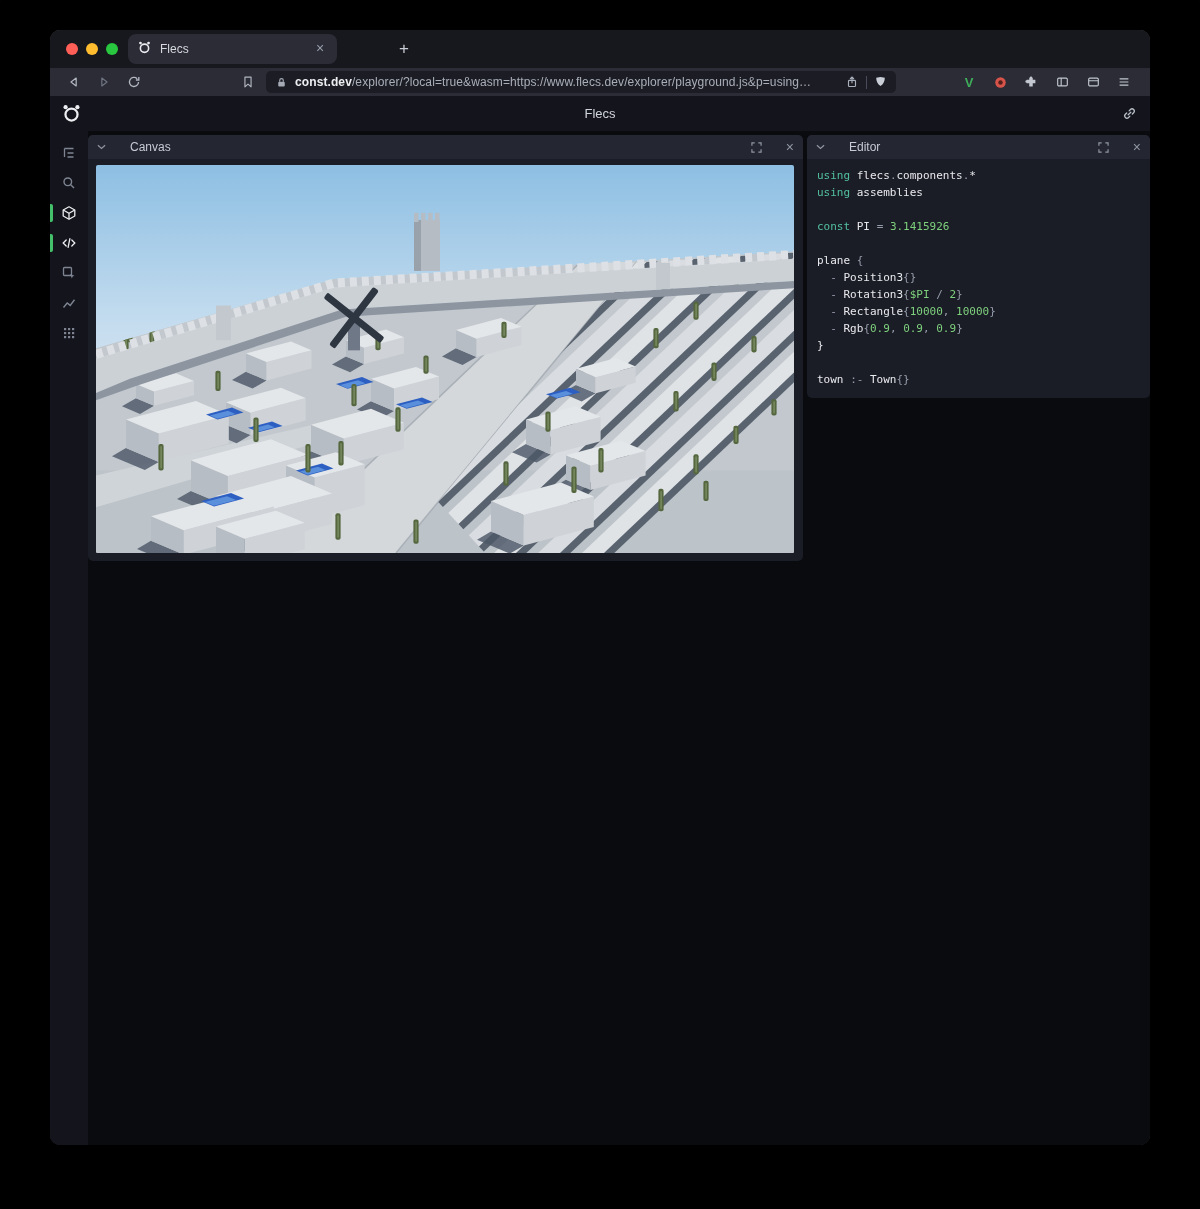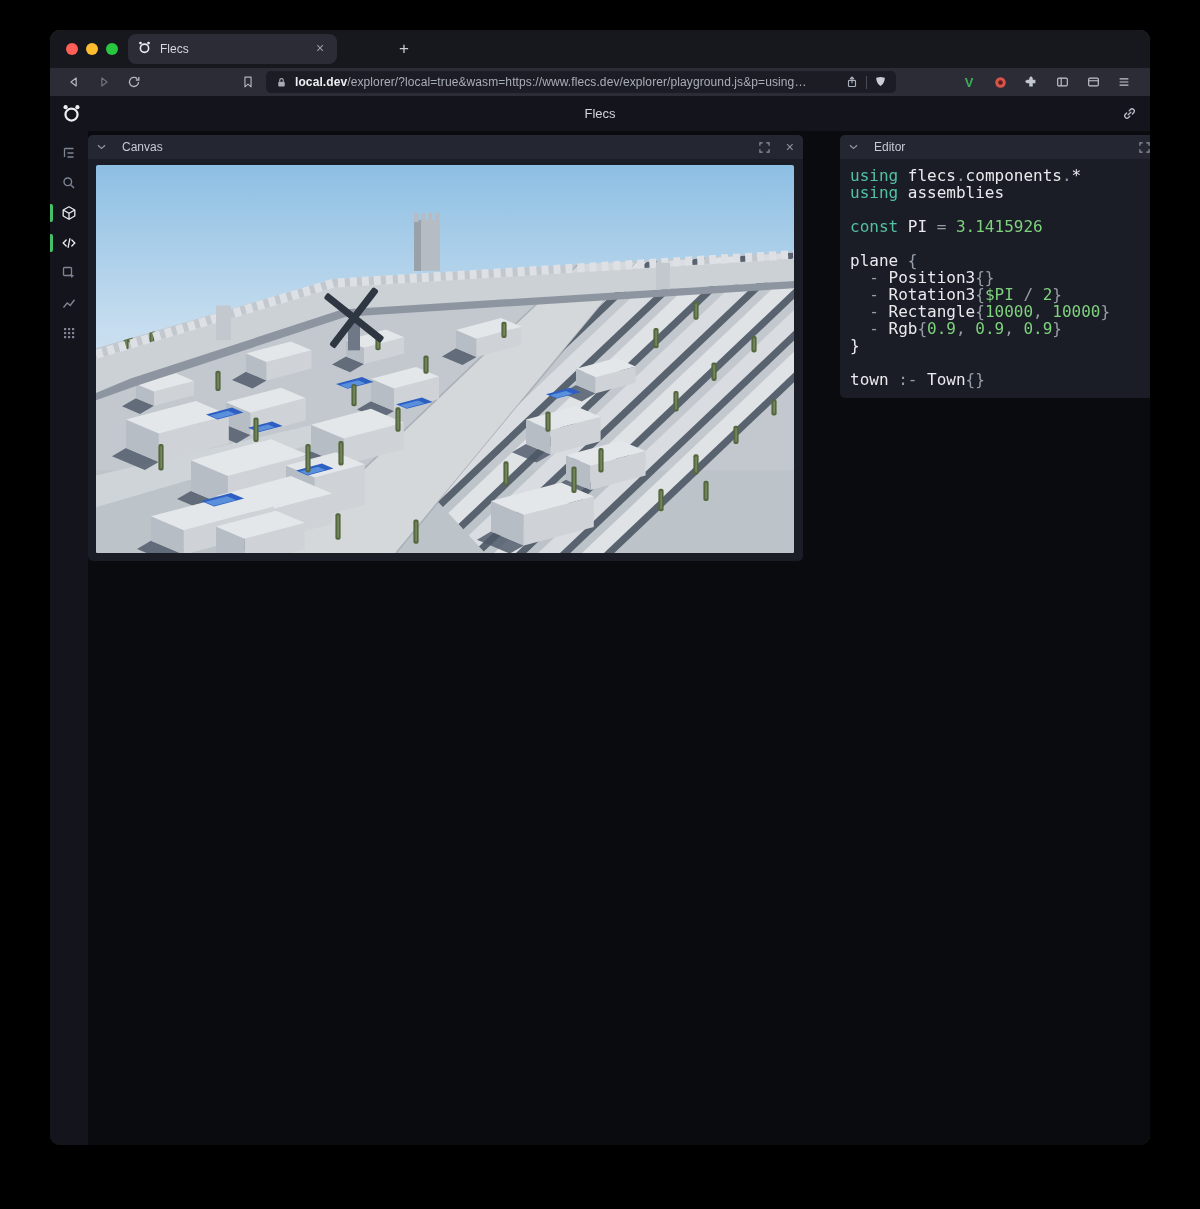--- a/index.html
+++ b/index.html
@@ -37,29 +37,29 @@
   .app-title{position:absolute;left:0;right:0;text-align:center;color:#d1d4db;font-size:13px;pointer-events:none}
   .app-link{position:absolute;right:13px;top:10px;display:flex;color:#b9bdc7}
   .app-body{flex:1;display:flex;min-height:0}
   .rail{width:38px;background:#14151c;padding-top:7px;display:flex;flex-direction:column;align-items:center;flex:0 0 38px}
   .rail-item{width:38px;height:30px;display:flex;align-items:center;justify-content:center;color:#7e8492;position:relative}
   .rail-item.active{color:#e9ebef}
   .rail-item.active::before{content:"";position:absolute;left:0;top:6px;width:3px;height:18px;background:var(--accent,#45c06a);border-radius:0 2px 2px 0}
   .main{flex:1;position:relative;background:#0a0b0f}
   .panel{position:absolute;background:#1b1d26;border-radius:5px;overflow:hidden}
   .canvas-panel{left:0;top:4px;width:715px;height:426px}
-  .editor-panel{left:752px;top:4px;width:343px}
-  .panel header{height:24px;background:#242631;display:flex;align-items:center;gap:16px;padding:0 9px;font-size:12px;color:#c7cbd4}
+  .editor-panel{left:719px;top:4px;width:343px}
+  .panel header{height:24px;background:#242631;display:flex;align-items:center;gap:24px;padding:0 9px;font-size:12px;color:#c7cbd4}
   .chev{display:flex;color:#8f94a1}
   .spacer{flex:1}
   .hbtn{color:#9096a3;display:flex;align-items:center;justify-content:center}
   .xbtn{font-size:14px;line-height:1;font-family:"Liberation Sans",sans-serif}
   .canvas-body{position:absolute;top:30px;left:8px;right:9px;bottom:8px;overflow:hidden;border-radius:2px}
   #scene3d{width:100%;height:100%;display:block}
-  .code{padding:8px 10px 10px;font-family:"DejaVu Sans Mono",monospace;font-size:16px;line-height:17px;white-space:pre;color:#e9eaee}
+  .code{padding:8px 10px 10px;font-family:"DejaVu Sans Mono",monospace;font-size:11px;line-height:17px;white-space:pre;color:#e9eaee}
   .tk-kw{color:var(--tk-kw,#52c1a0)}
   .tk-num{color:var(--tk-num,#7ed17d)}
   .tk-plain{color:var(--tk-plain,#e9eaee)}
   .tk-punct{color:var(--tk-punct,#969daa)}
 </style>
 </head>
 <body>
 
 <div class="stage">
   <div class="window">
@@ -106,21 +106,21 @@
             <path d="M4.5 2.5h7v11L8 10.4l-3.5 3.1z" fill="none" stroke="currentColor" stroke-width="1.3" stroke-linejoin="round"></path>
           </svg>
       </button>
       <div class="urlbar">
         <span class="lock">
           <svg width="13" height="13" viewBox="0 0 16 16">
               <rect x="4" y="7" width="8" height="6" rx="1.2" fill="currentColor"></rect>
               <path d="M5.8 7V5.4a2.2 2.2 0 0 1 4.4 0V7" fill="none" stroke="currentColor" stroke-width="1.4"></path>
             </svg>
         </span>
-        <span class="url"><b>local.dev</b><span>/explorer/?local=true&amp;wasm=https://www.flecs.dev/explorer/playground.js&amp;p=using…</span></span>
+        <span class="url"><b>const.dev</b><span>/explorer/?local=true&amp;wasm=https://www.flecs.dev/explorer/playground.js&amp;p=using…</span></span>
         <span class="ubtn">
           <svg width="14" height="14" viewBox="0 0 16 16">
               <rect x="4" y="6.2" width="8" height="7" rx="1" fill="none" stroke="currentColor" stroke-width="1.3"></rect>
               <path d="M8 9.5V2.6M5.8 4.6 8 2.4l2.2 2.2" fill="none" stroke="currentColor" stroke-width="1.3"></path>
             </svg>
         </span>
         <span class="udivider"></span>
         <span class="ubtn">
           <svg width="13" height="14" viewBox="0 0 16 16">
               <path d="M8 1.8l5.3 1.1c-.1 4.6-1.7 8-5.3 10-3.6-2-5.2-5.4-5.3-10z" fill="#c9cdd6"></path>

